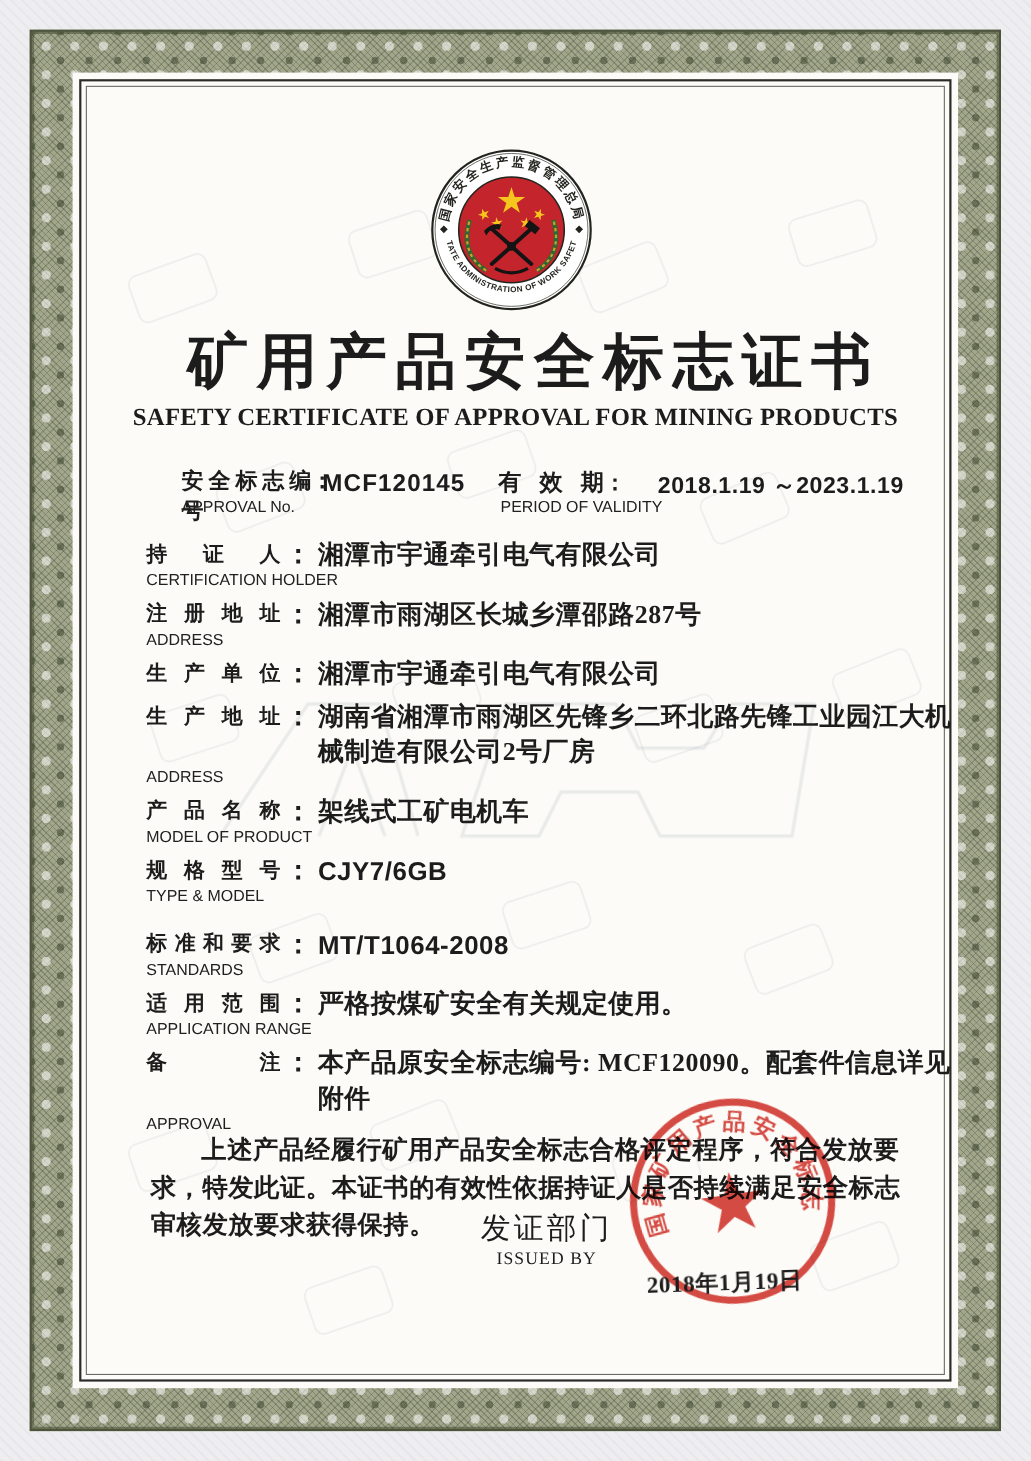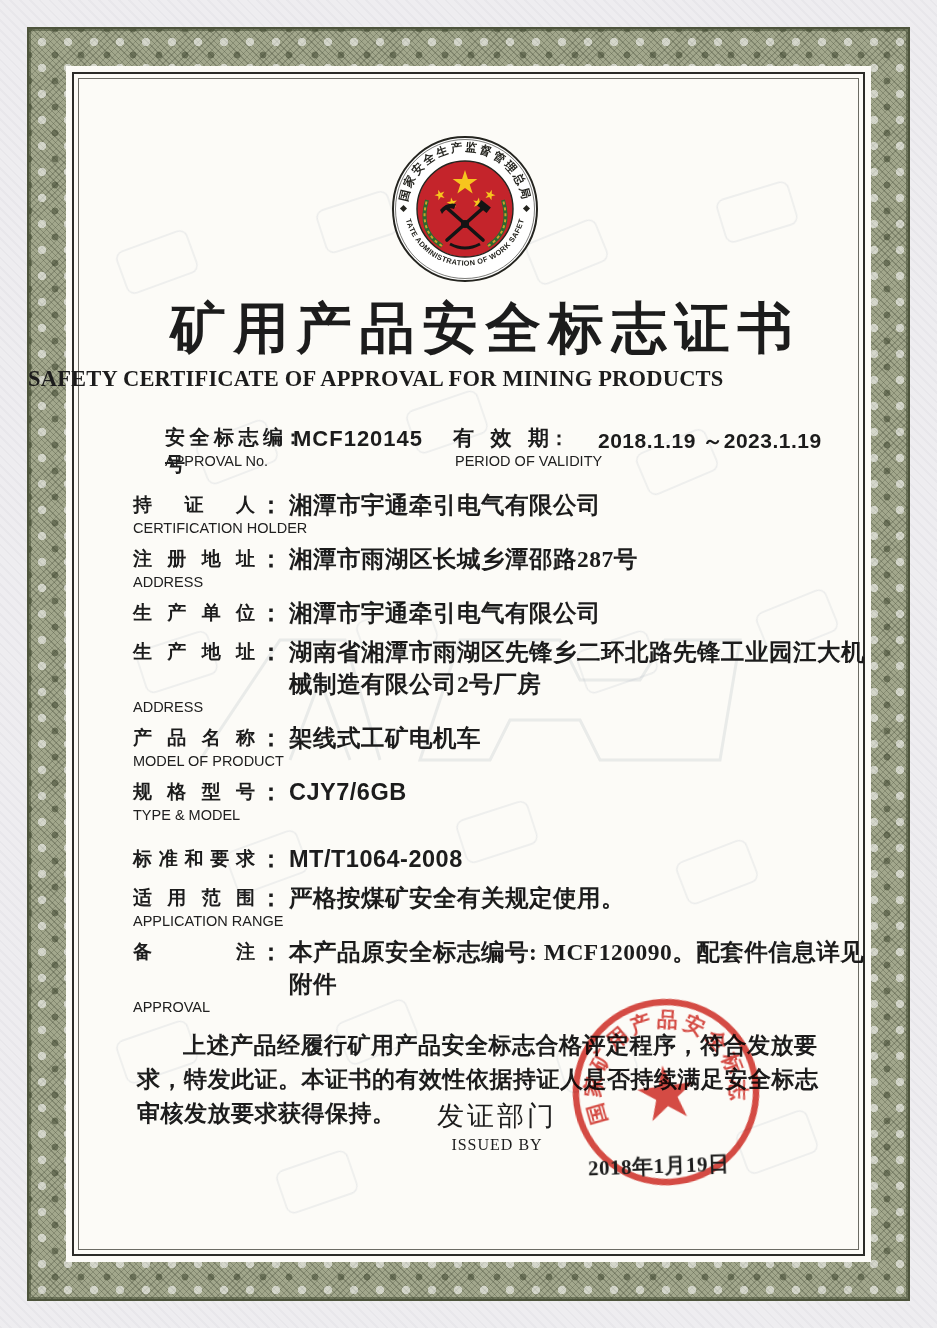--- a/index.html
+++ b/index.html
@@ -45,24 +45,23 @@
   .title-zh{
     position:absolute; left:0; right:0; top:292px;
     text-align:center;
     font-size:55px; font-weight:bold;
     letter-spacing:8px;
     white-space:nowrap;
     padding-left:34px;
   }
   .title-en{
     position:absolute; left:0; right:0; top:366px;
-    text-align:left;
+    text-align:center;
     font-size:22.5px; font-weight:bold;
     letter-spacing:0.2px;
-    padding-left:28px;
   }
 
   .zh-lab{
     display:inline-block;
     text-align:justify; text-align-last:justify;
     font-weight:bold;
   }
   .colon{font-weight:bold;}
   .en-lab{
     font-family:"Liberation Sans","DejaVu Sans",sans-serif;
@@ -270,20 +269,21 @@
       </div>
       <div class="en-lab">TYPE &amp; MODEL</div>
     </div>
 
     <div class="row gap">
       <div class="zh-line">
         <span class="zh-lab">标准和要求</span>
         <span class="colon">：</span>
         <span class="val mono">MT/T1064-2008</span>
       </div>
+      <div class="en-lab">STANDARDS</div>
     </div>
 
     <div class="row">
       <div class="zh-line">
         <span class="zh-lab">适 用 范 围</span>
         <span class="colon">：</span>
         <span class="val">严格按煤矿安全有关规定使用。</span>
       </div>
       <div class="en-lab">APPLICATION RANGE</div>
     </div>

